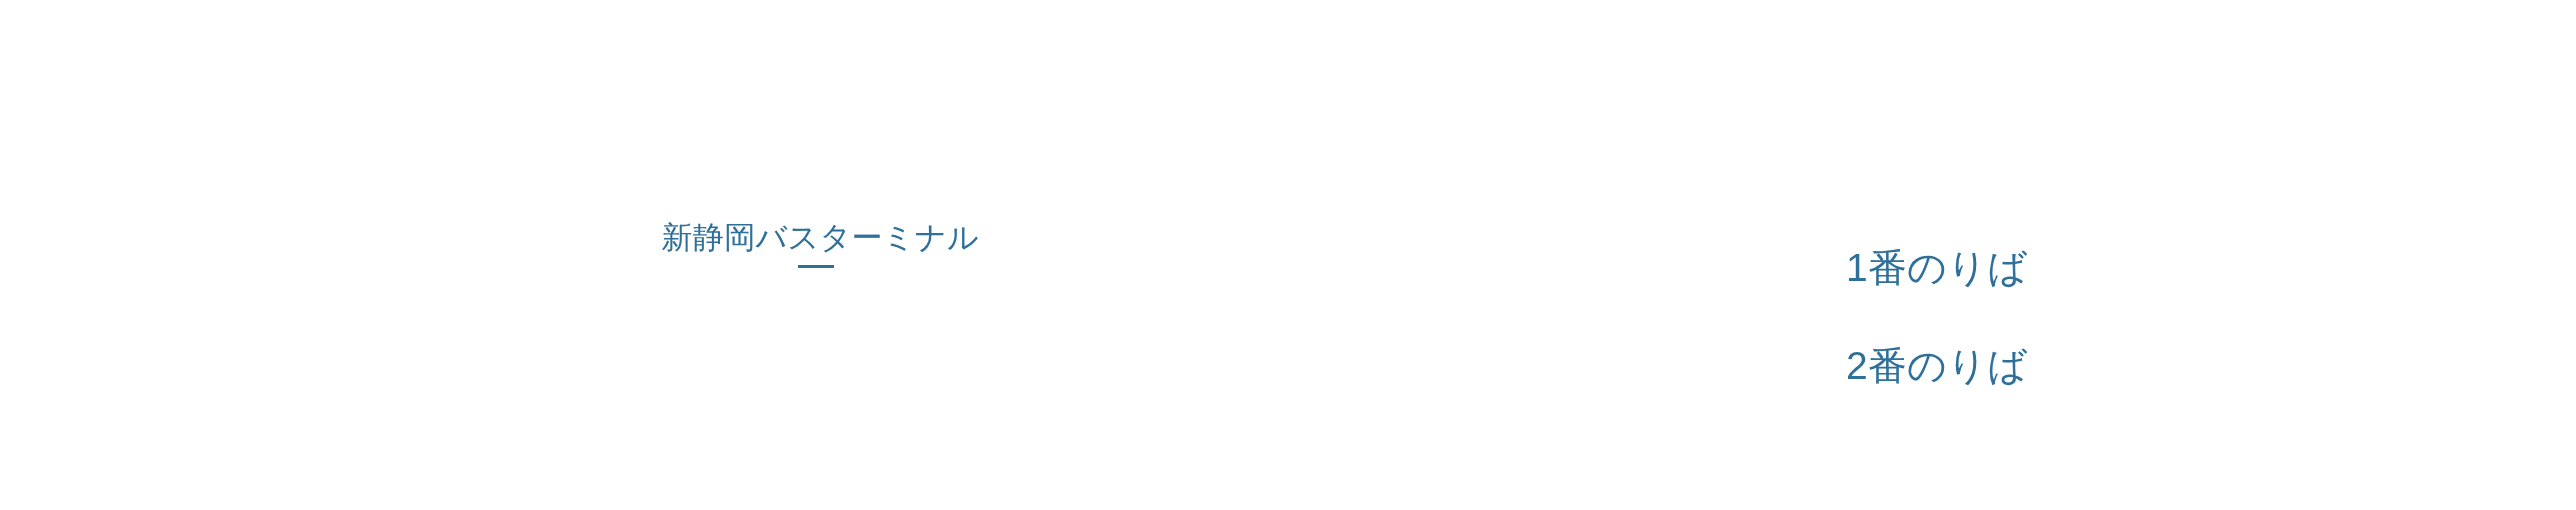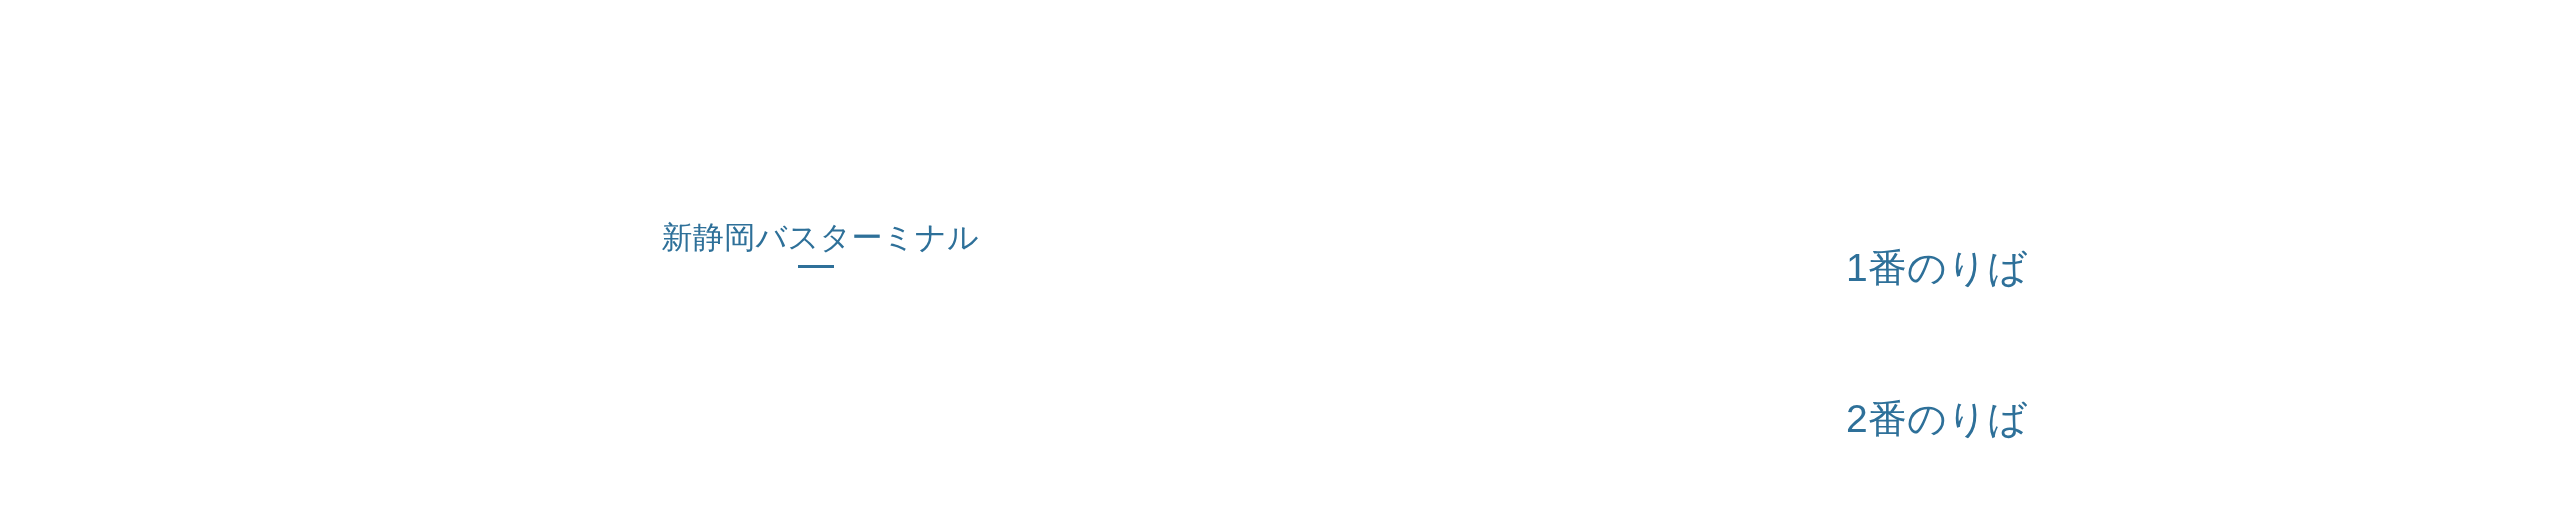--- a/index.html
+++ b/index.html
@@ -67,21 +67,21 @@
   .platform-item {
     font-size: 39px;
     font-weight: 400;
     color: #2e7099;
     line-height: 1.0;
     white-space: nowrap;
     letter-spacing: 0.005em;
   }
 
   .platform-item + .platform-item {
-    margin-top: 112px;
+    margin-top: 59px;
   }
 </style>
 </head>
 <body>
 
 <div id="canvas">
 
   <div class="terminal-block">
 
     <div class="terminal-name">新静岡バスターミナル</div>

